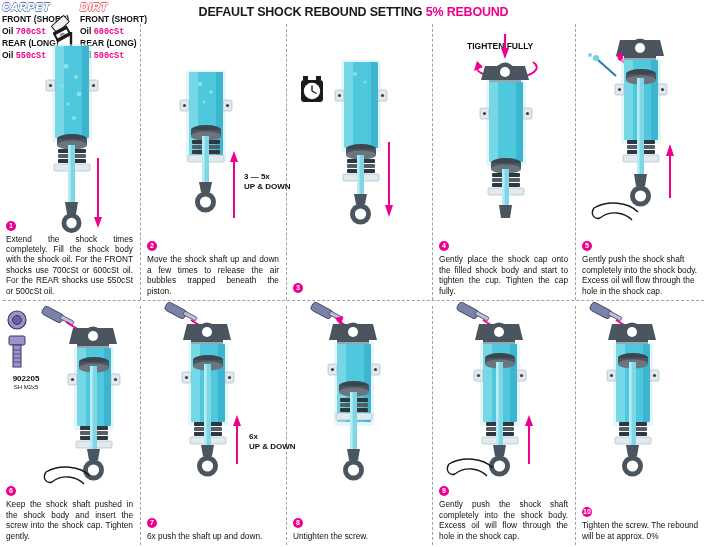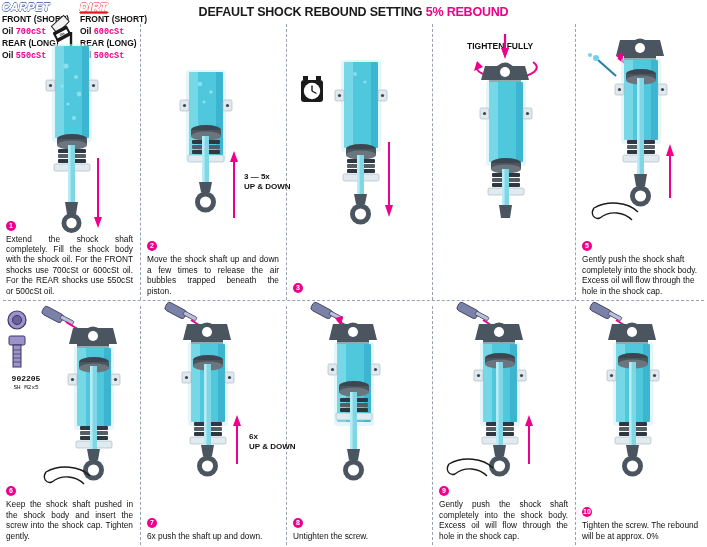--- a/index.html
+++ b/index.html
@@ -34,21 +34,21 @@
     font-size: 11px; font-weight: bold; font-style: italic;
     letter-spacing: 0.5px;
     -webkit-text-stroke: 0.6px currentColor;
     color: #ffffff;
     line-height: 13px;
     font-family: "Liberation Sans", sans-serif;
   }
   .logo.carpet { color: #1c3f94; text-shadow:
      -0.7px 0 #1c3f94, 0.7px 0 #1c3f94, 0 -0.7px #1c3f94, 0 0.7px #1c3f94; }
   .logo.dirt { color: #e31b23; text-shadow:
-     -0.7px 0 #e31b23, 0.7px 0 #e31b23, 0 -0.7px #e31b23, 0 0.7px #e31b23; text-decoration: underline; }
+     -0.7px 0 #e31b23, 0.7px 0 #e31b23, 0 -0.7px #e31b23, 0 0.7px #e31b23; }
   .logo span { color: #ffffff; }
   .spec-line {
     font-size: 8.5px; font-weight: bold; color: #111;
     line-height: 11.5px; white-space: nowrap;
   }
   .spec-line .val { color: #ec008c; font-family: Liberation Mono, monospace; }
 
   
   .oil-bottle { position: absolute; left: 47px; top: 14px; width: 30px; height: 32px; }
 
@@ -94,21 +94,21 @@
     font-size: 8px; font-weight: bold; color: #111;
     line-height: 10px; white-space: nowrap;
     font-family: "Liberation Sans", sans-serif;
   }
   .artlabel.big { font-size: 8.5px; margin-top: 18px; }
 
   
   .partlabel {
     position: absolute; font-size: 8px; font-weight: bold;
     color: #111; text-align: center; line-height: 9px;
-    font-family: Liberation Mono, monospace;
+    font-family: Liberation Sans, sans-serif;
   }
   .partlabel .sub { font-size: 6px; font-weight: normal; }
 
   svg { display: block; overflow: visible; }
 </style>
 </head>
 <body>
 
 <div class="sheet">
 
@@ -216,21 +216,21 @@
           <path d="M65 180 L78 180 L76 192 L67 192 Z" fill="#4a555f"></path>
           <circle cx="71.5" cy="201" r="10" fill="#4a555f"></circle>
           <circle cx="71.5" cy="201" r="5.2" fill="#ffffff"></circle>
 
           <line x1="98" y1="136" x2="98" y2="198" stroke="#ec008c" stroke-width="2"></line>
           <polygon points="94,195 102,195 98,206" fill="#ec008c"></polygon>
         </svg>
       </div>
       <div class="caption">
         <div class="stepnum">1</div>
-        <div class="captxt">Extend the shock shaft completely. Fill the shock body with the shock oil. For the FRONT shocks use 700cSt or 600cSt oil. For the REAR shocks use 550cSt or 500cSt oil.</div>
+        <div class="captxt">Extend the shock times completely. Fill the shock body with the shock oil. For the FRONT shocks use 700cSt or 600cSt oil. For the REAR shocks use 550cSt or 500cSt oil.</div>
       </div>
     </div>
 
     <div class="panel" style="left:141px;width:146px;">
       <div class="divider"></div>
       <div class="art">
         <svg width="146" height="205" viewBox="0 0 146 205">
           <rect x="45" y="48" width="40" height="92" rx="3" fill="#cfeef6" opacity="0.55"></rect>
           <rect x="48" y="50" width="34" height="86" rx="2" fill="#4fc8dd"></rect>
           <rect x="48" y="50" width="9" height="86" fill="#7fdcea" opacity="0.8"></rect>
@@ -344,20 +344,24 @@
           <ellipse cx="73" cy="147" rx="15" ry="4.5" fill="#6b757e"></ellipse>
           <rect x="59" y="151" width="28" height="4" rx="1" fill="#2f3840"></rect>
           <rect x="59" y="156" width="28" height="4" rx="1" fill="#545e66"></rect>
           <rect x="59" y="161" width="28" height="4" rx="1" fill="#2f3840"></rect>
           <rect x="55" y="166" width="36" height="7" rx="1.5" fill="#e1ebef" stroke="#9fb3bd" stroke-width="0.6"></rect>
           <rect x="69" y="147" width="7" height="38" fill="#7fd7e6"></rect>
           <rect x="69" y="147" width="2.6" height="38" fill="#b6ecf5"></rect>
           <path d="M66 183 L79 183 L77 196 L68 196 Z" fill="#4a555f"></path>
         </svg>
       </div>
+      <div class="caption">
+        <div class="stepnum">4</div>
+        <div class="captxt">Gently place the shock cap onto the filled shock body and start to tighten the cup. Tighten the cap fully.</div>
+      </div>
     </div>
 
     <div class="panel" style="left:576px;width:131px;">
       <div class="art">
         <svg width="131" height="205" viewBox="0 0 131 205">
 
           <path d="M22 38 L40 54" stroke="#2c7fa8" stroke-width="2.2"></path>
           <circle cx="20" cy="36" r="3" fill="#6fd4e8"></circle>
           <circle cx="14" cy="33" r="2" fill="#6fd4e8"></circle>
 

